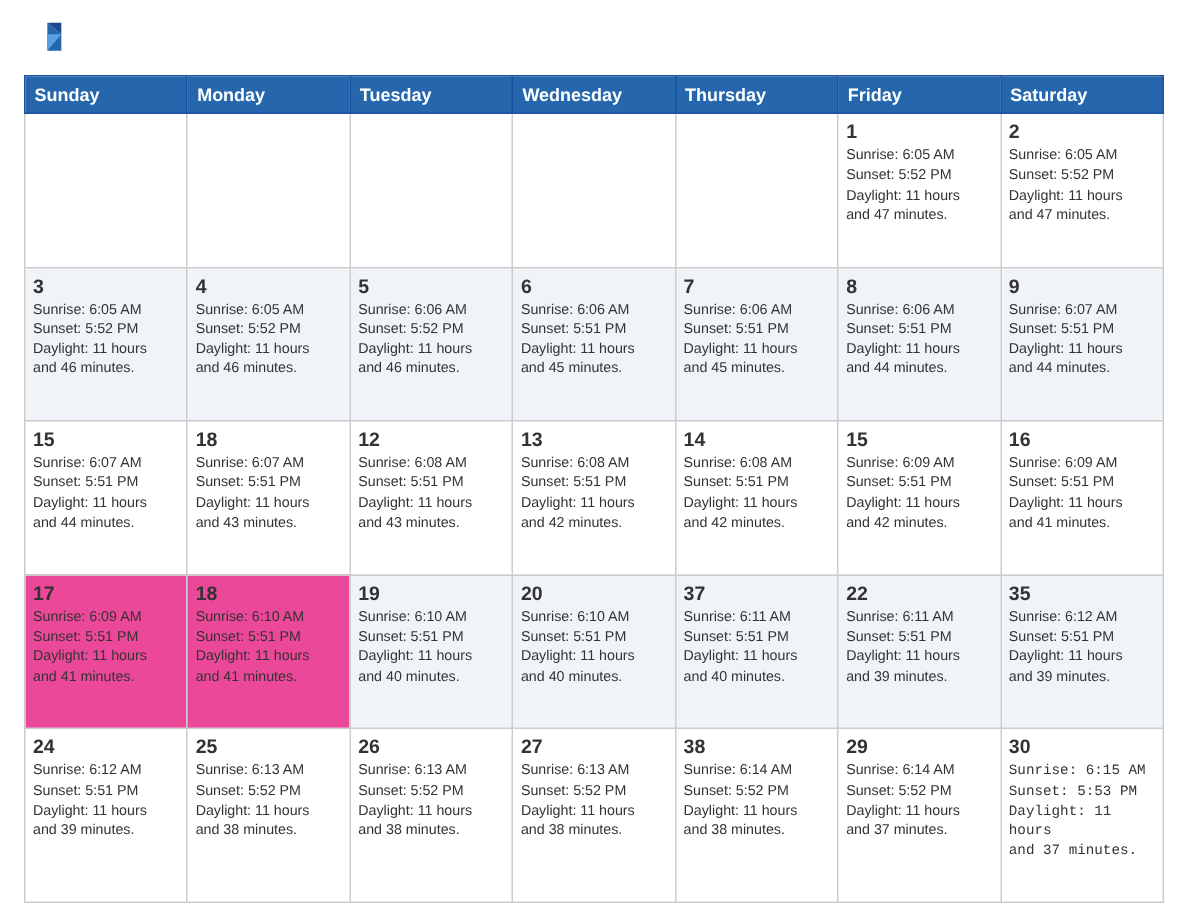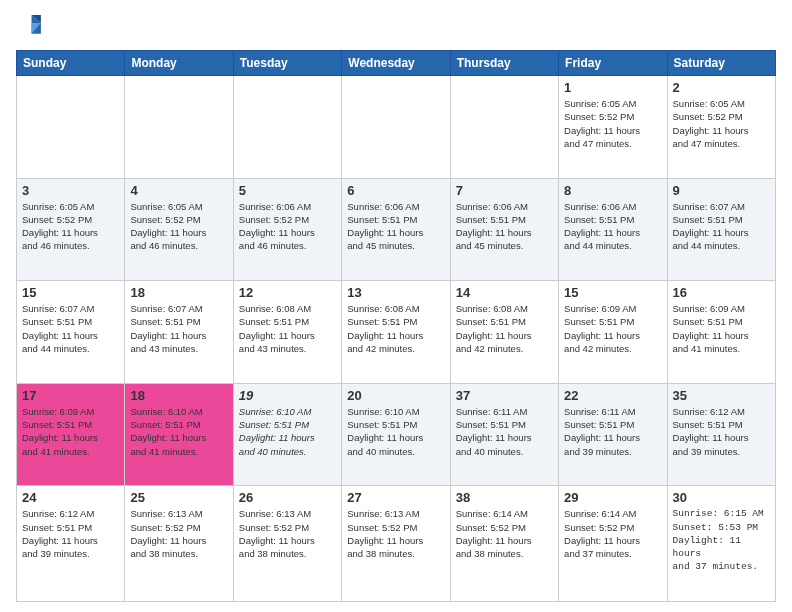--- a/index.html
+++ b/index.html
@@ -270,21 +270,21 @@
 Daylight: 11 hours
 and 41 minutes.</div>
           </td>
           <td style="background: #ec4899;">
             <span class="day-num">18</span>
             <div class="day-info" style="white-space: pre-line;">Sunrise: 6:10 AM
 Sunset: 5:51 PM
 Daylight: 11 hours
 and 41 minutes.</div>
           </td>
-          <td style="background: rgb(240, 244, 248); font-style: italic;">
+          <td style="background: rgb(240, 244, 248);">
             <span class="day-num">19</span>
             <div class="day-info" style="white-space: pre-line;">Sunrise: 6:10 AM
 Sunset: 5:51 PM
 Daylight: 11 hours
 and 40 minutes.</div>
           </td>
           <td style="background: rgb(240, 244, 248);">
             <span class="day-num">20</span>
             <div class="day-info" style="white-space: pre-line;">Sunrise: 6:10 AM
 Sunset: 5:51 PM

